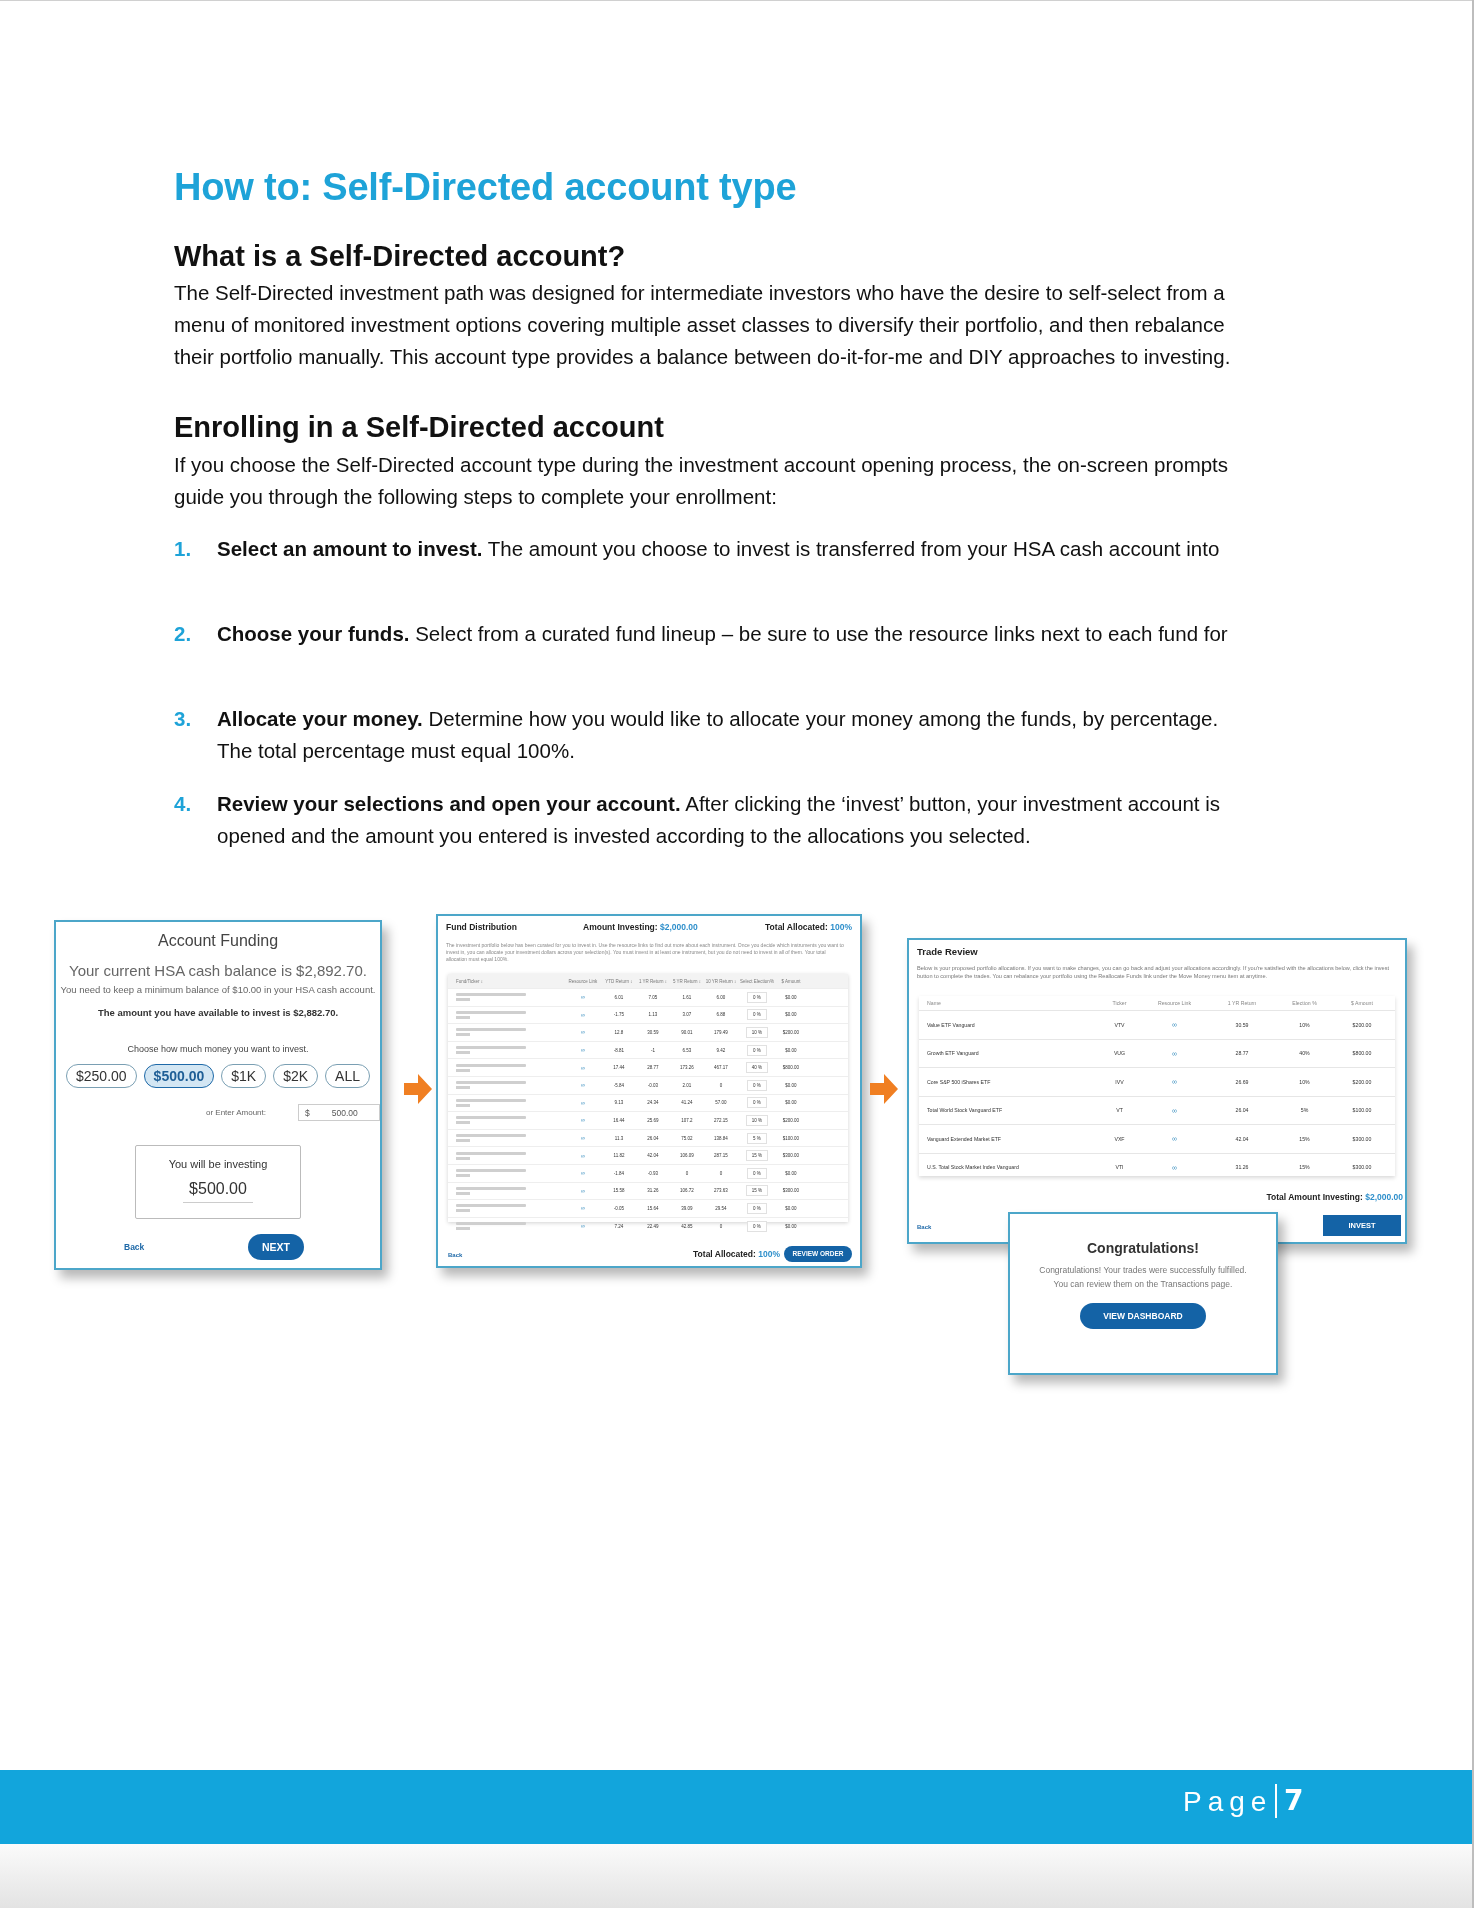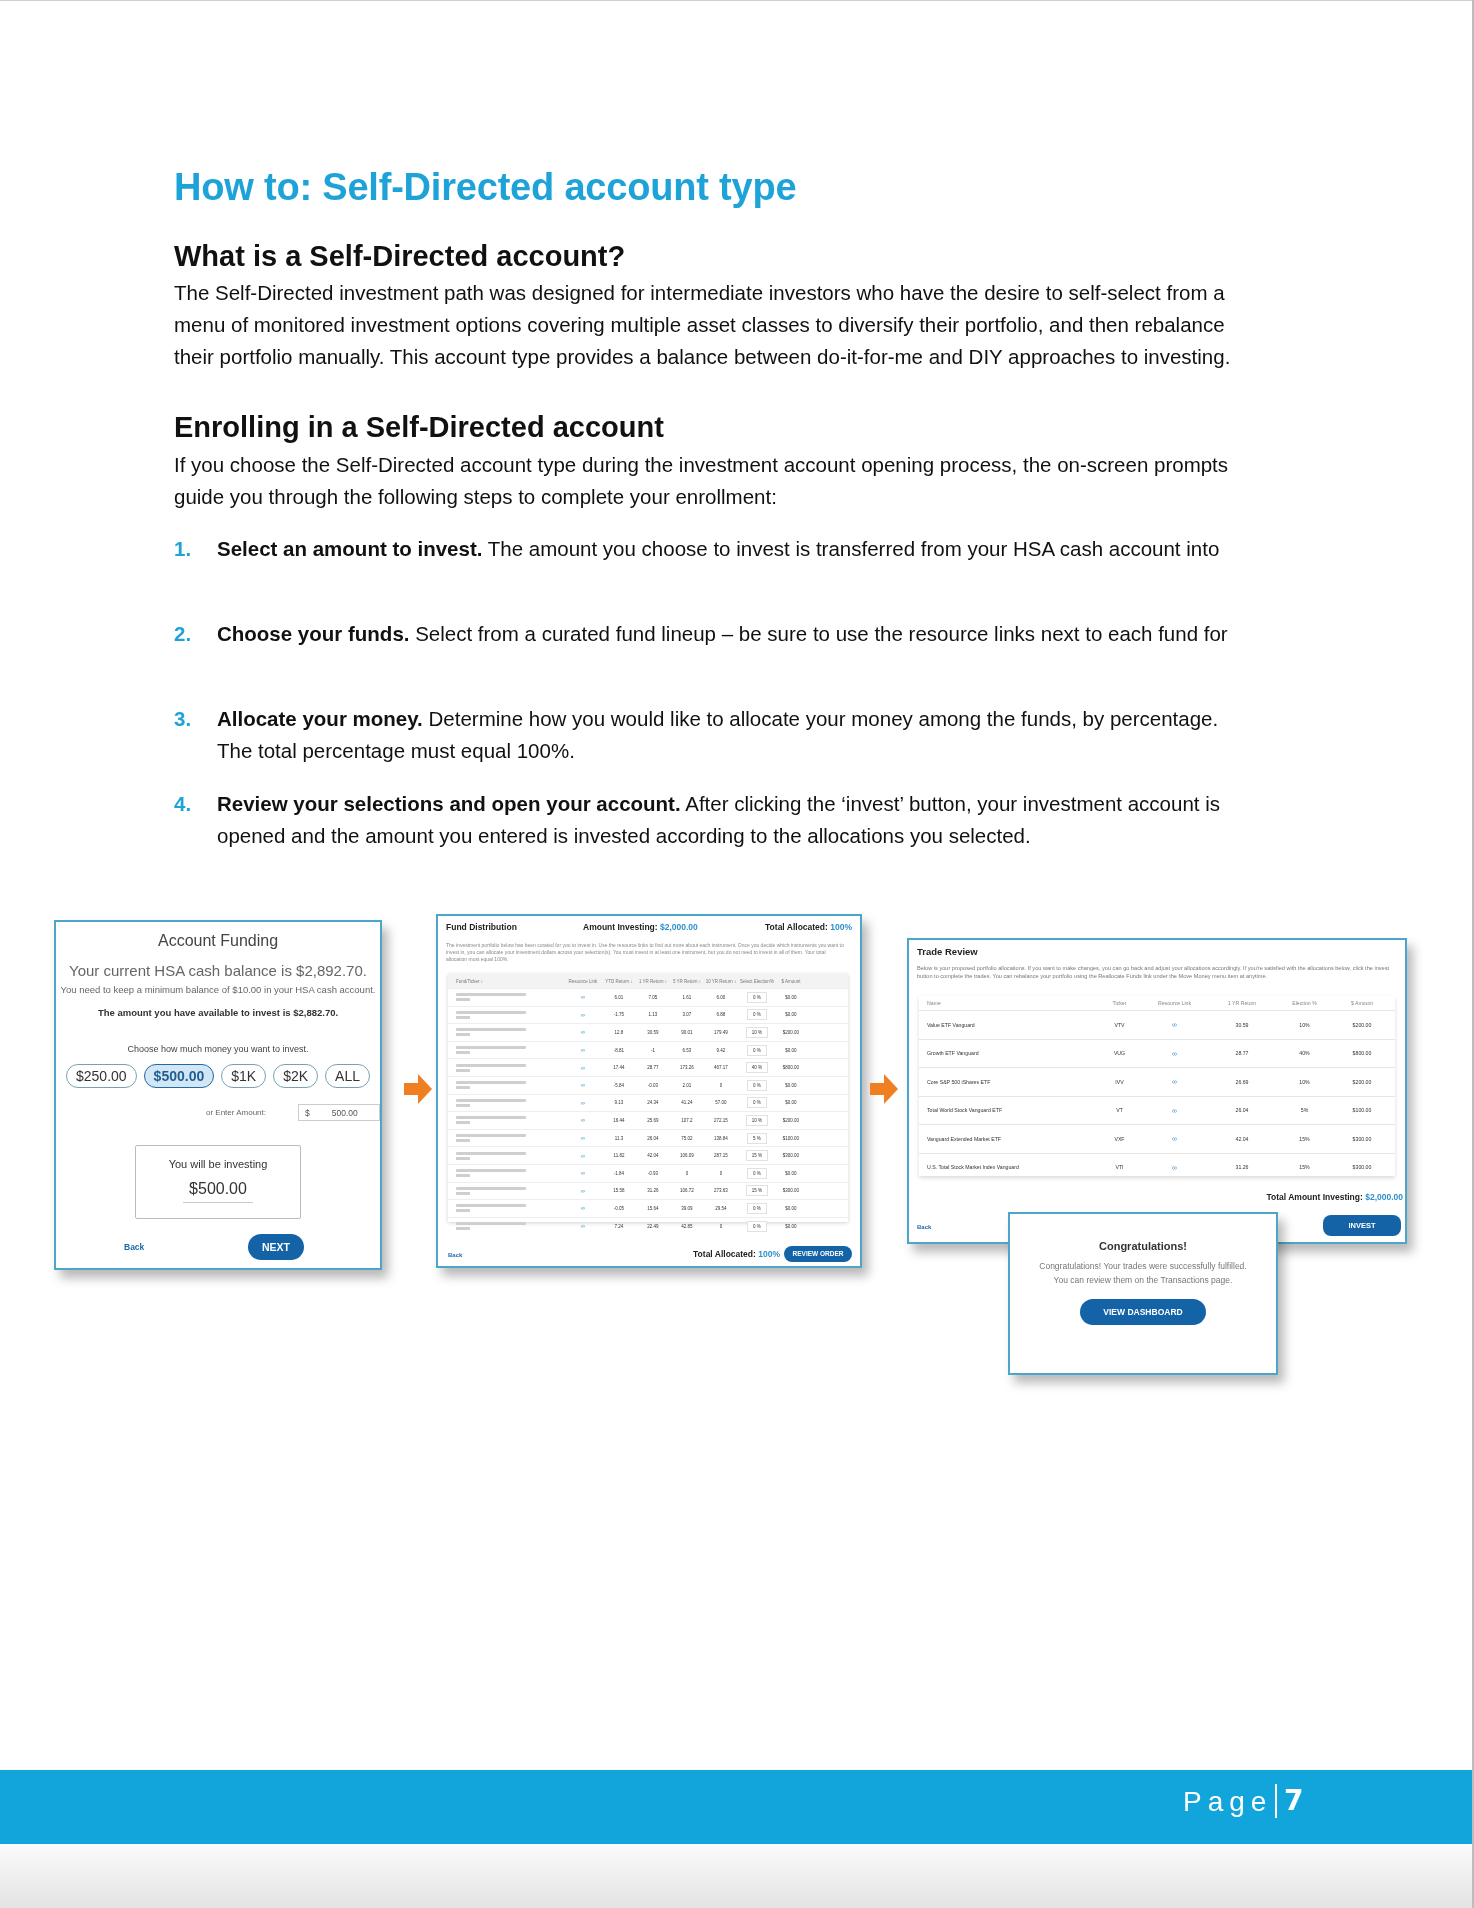--- a/index.html
+++ b/index.html
@@ -75,25 +75,25 @@
   #tr .t0 { width:170px; padding-left:8px; }
   #tr .t1 { width:45px; text-align:center; }
   #tr .t2 { width:65px; text-align:center; }
   #tr .t3 { width:70px; text-align:center; }
   #tr .t4 { width:55px; text-align:center; }
   #tr .t5 { width:60px; text-align:center; }
   #tr .link-glyph { color:#3A8FBF; font-size:7px; }
   #tr .tr-total { position:absolute; right:2px; top:252px; font-size:8.5px; font-weight:bold; color:#222; }
   #tr .tr-total .blue { color:#2E8FCB; }
   #tr .tr-back { position:absolute; left:8px; bottom:12px; font-size:6px; color:#1E69A8; font-weight:bold; }
-  #tr .tr-invest { position:absolute; right:4px; bottom:6px; width:78px; height:21px; border-radius:8px; background:#1463A6; color:#fff; font-size:7.5px; font-weight:bold; line-height:21px; text-align:center; }
+  #tr .tr-invest { position:absolute; right:4px; bottom:6px; width:78px; height:21px; border-radius:0; background:#1463A6; color:#fff; font-size:7.5px; font-weight:bold; line-height:21px; text-align:center; }
 
   
   #cg { left:1008px; top:1212px; width:266px; height:159px; text-align:center; }
-  #cg .cg-title { margin-top:26px; font-size:11px; font-weight:bold; color:#333; }
+  #cg .cg-title { margin-top:26px; font-size:14px; font-weight:bold; color:#333; }
   #cg .cg-text { margin:8px auto 0; width:210px; font-size:8.5px; line-height:13.5px; color:#777; }
   #cg .cg-btn { margin:12px auto 0; width:126px; height:26px; border-radius:14px; background:#1463A6; color:#fff; font-size:8.5px; font-weight:bold; line-height:26px; }
 
   
   .footer { position:absolute; left:0; top:1770px; width:1472px; height:74px; background:#12A5DC; }
   .page-label { position:absolute; left:1183px; top:16px; font-size:28px; color:#fff; letter-spacing:6px; font-family:Liberation Sans, sans-serif; }
   .page-sep { position:absolute; left:1275px; top:14px; width:2px; height:34px; background:#fff; }
   .page-num { position:absolute; left:1284px; top:14px; font-size:28px; font-weight:bold; color:#fff; font-family:"DejaVu Sans", sans-serif; }
   .bottom-shade { position:absolute; left:0; top:1844px; width:1472px; height:64px;
                   background:linear-gradient(#fbfbfb, #e3e3e3); }

